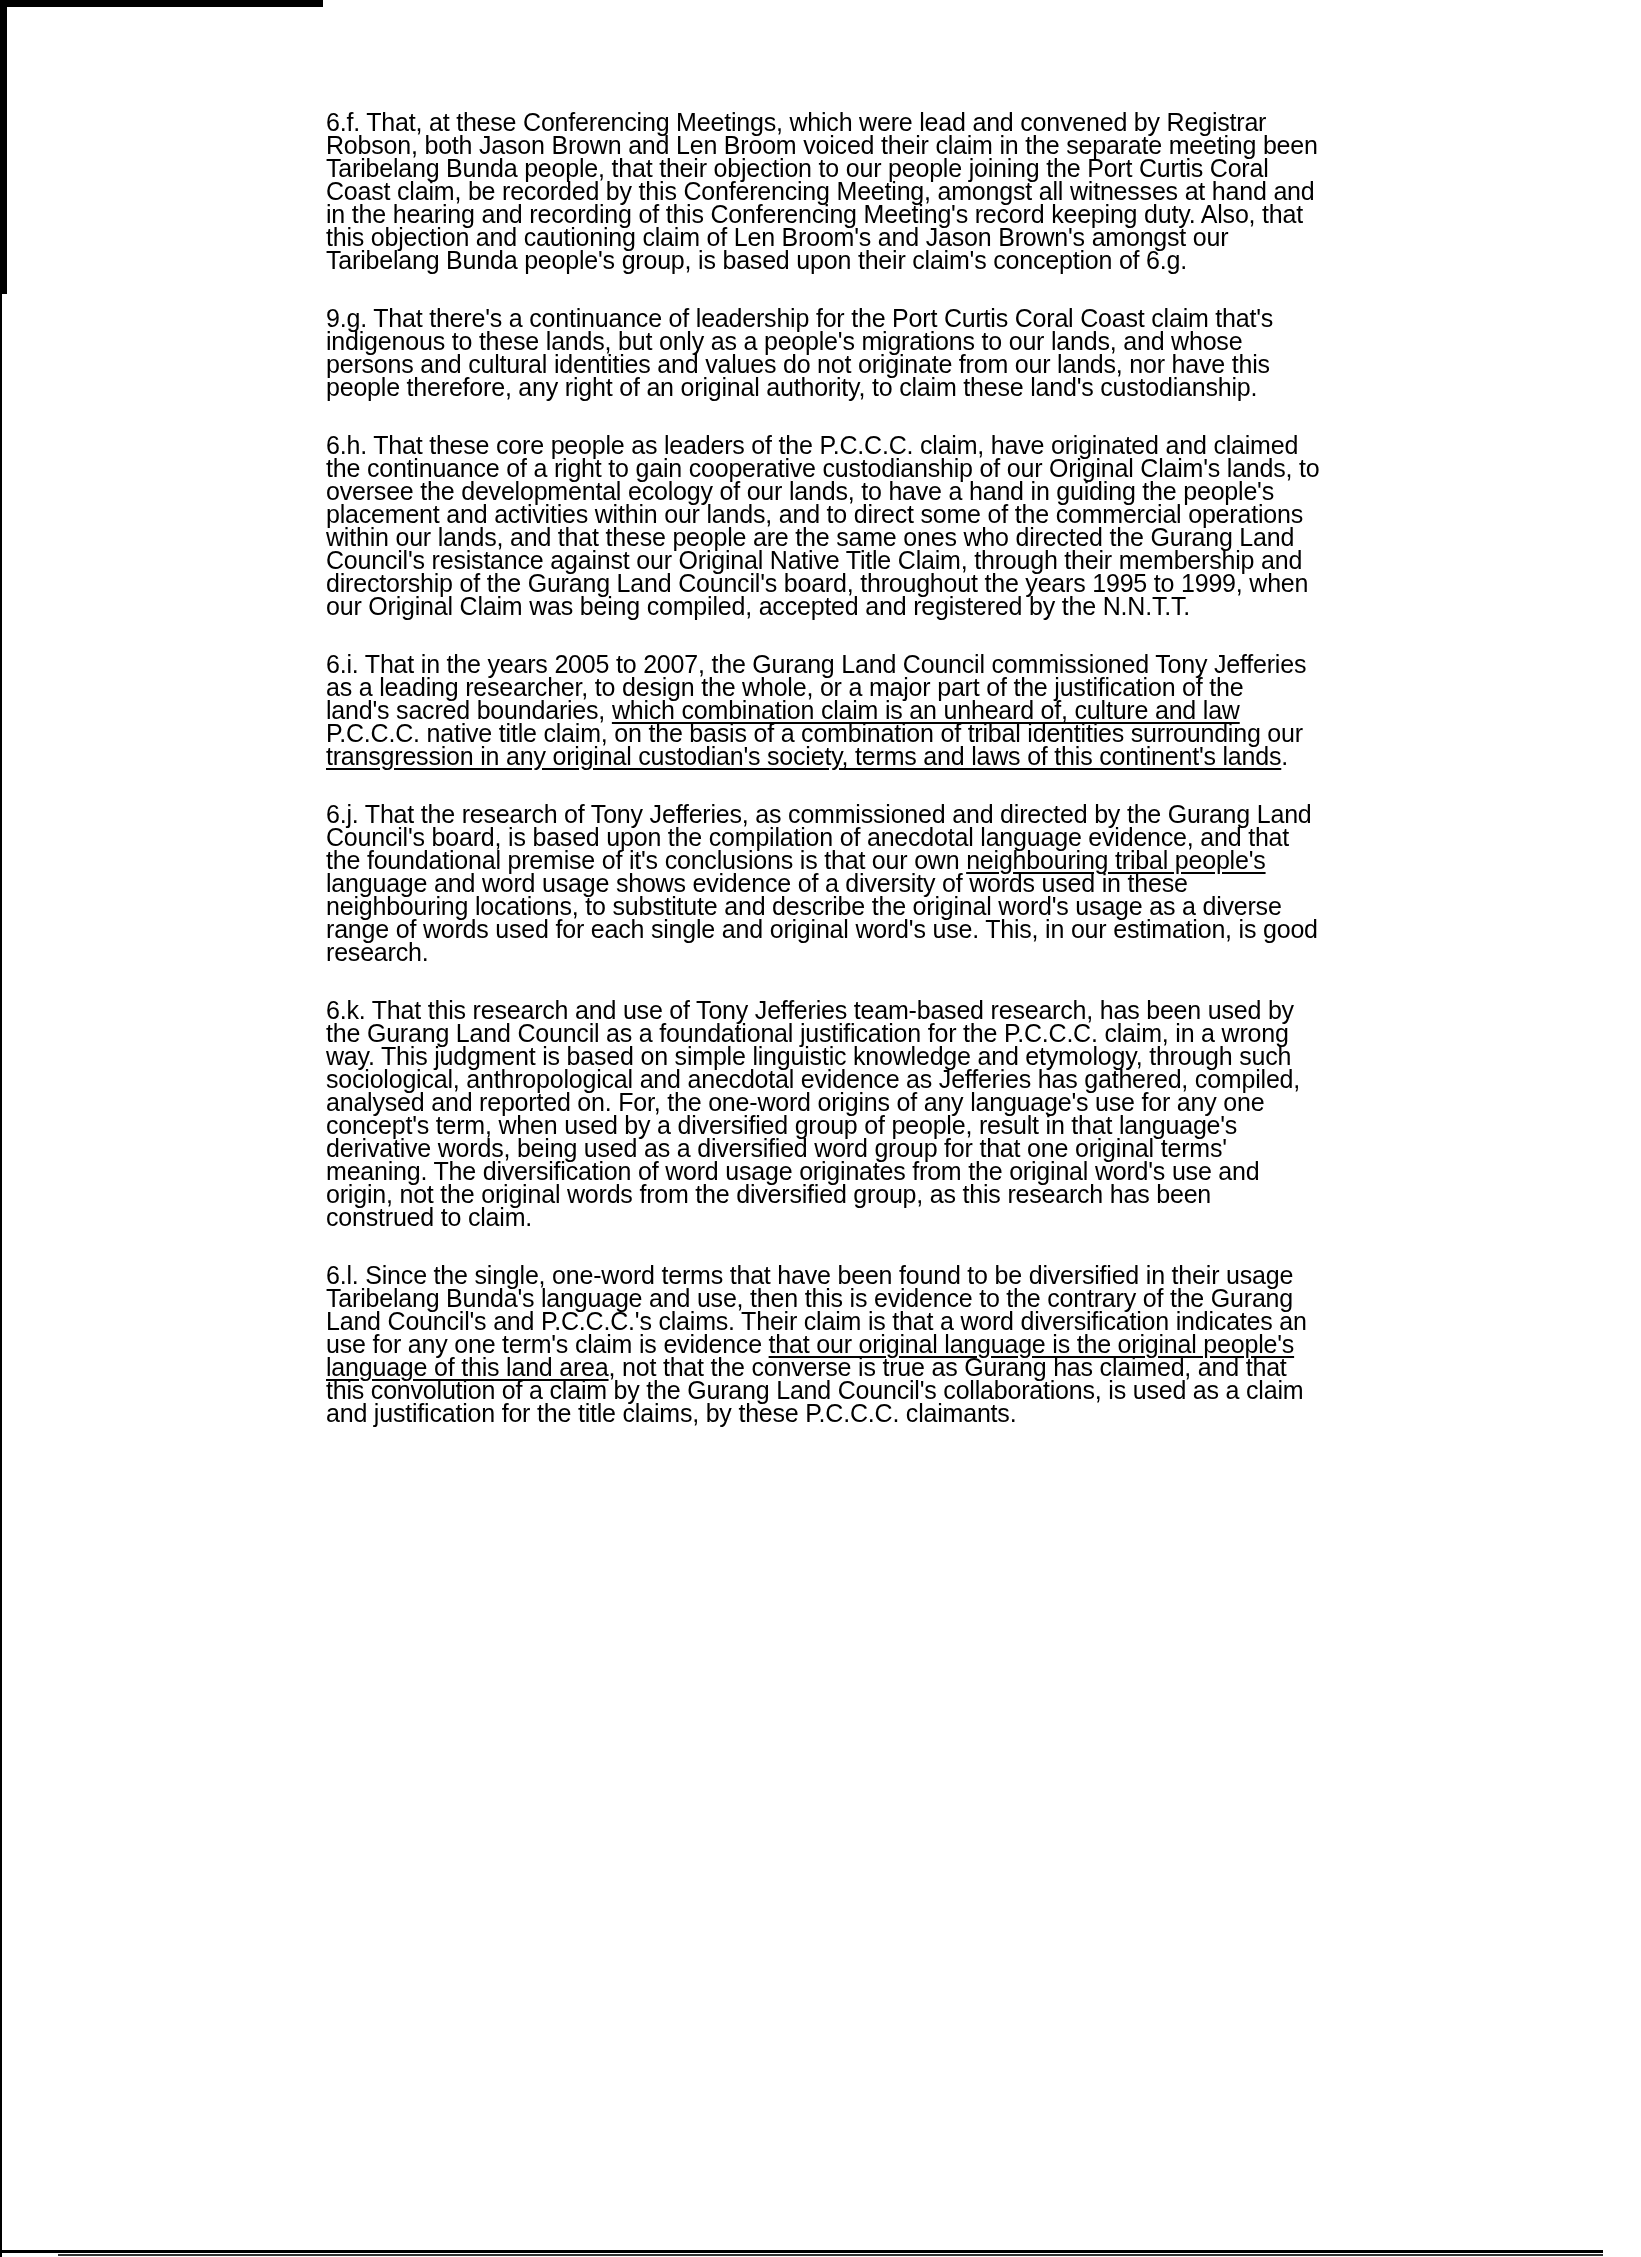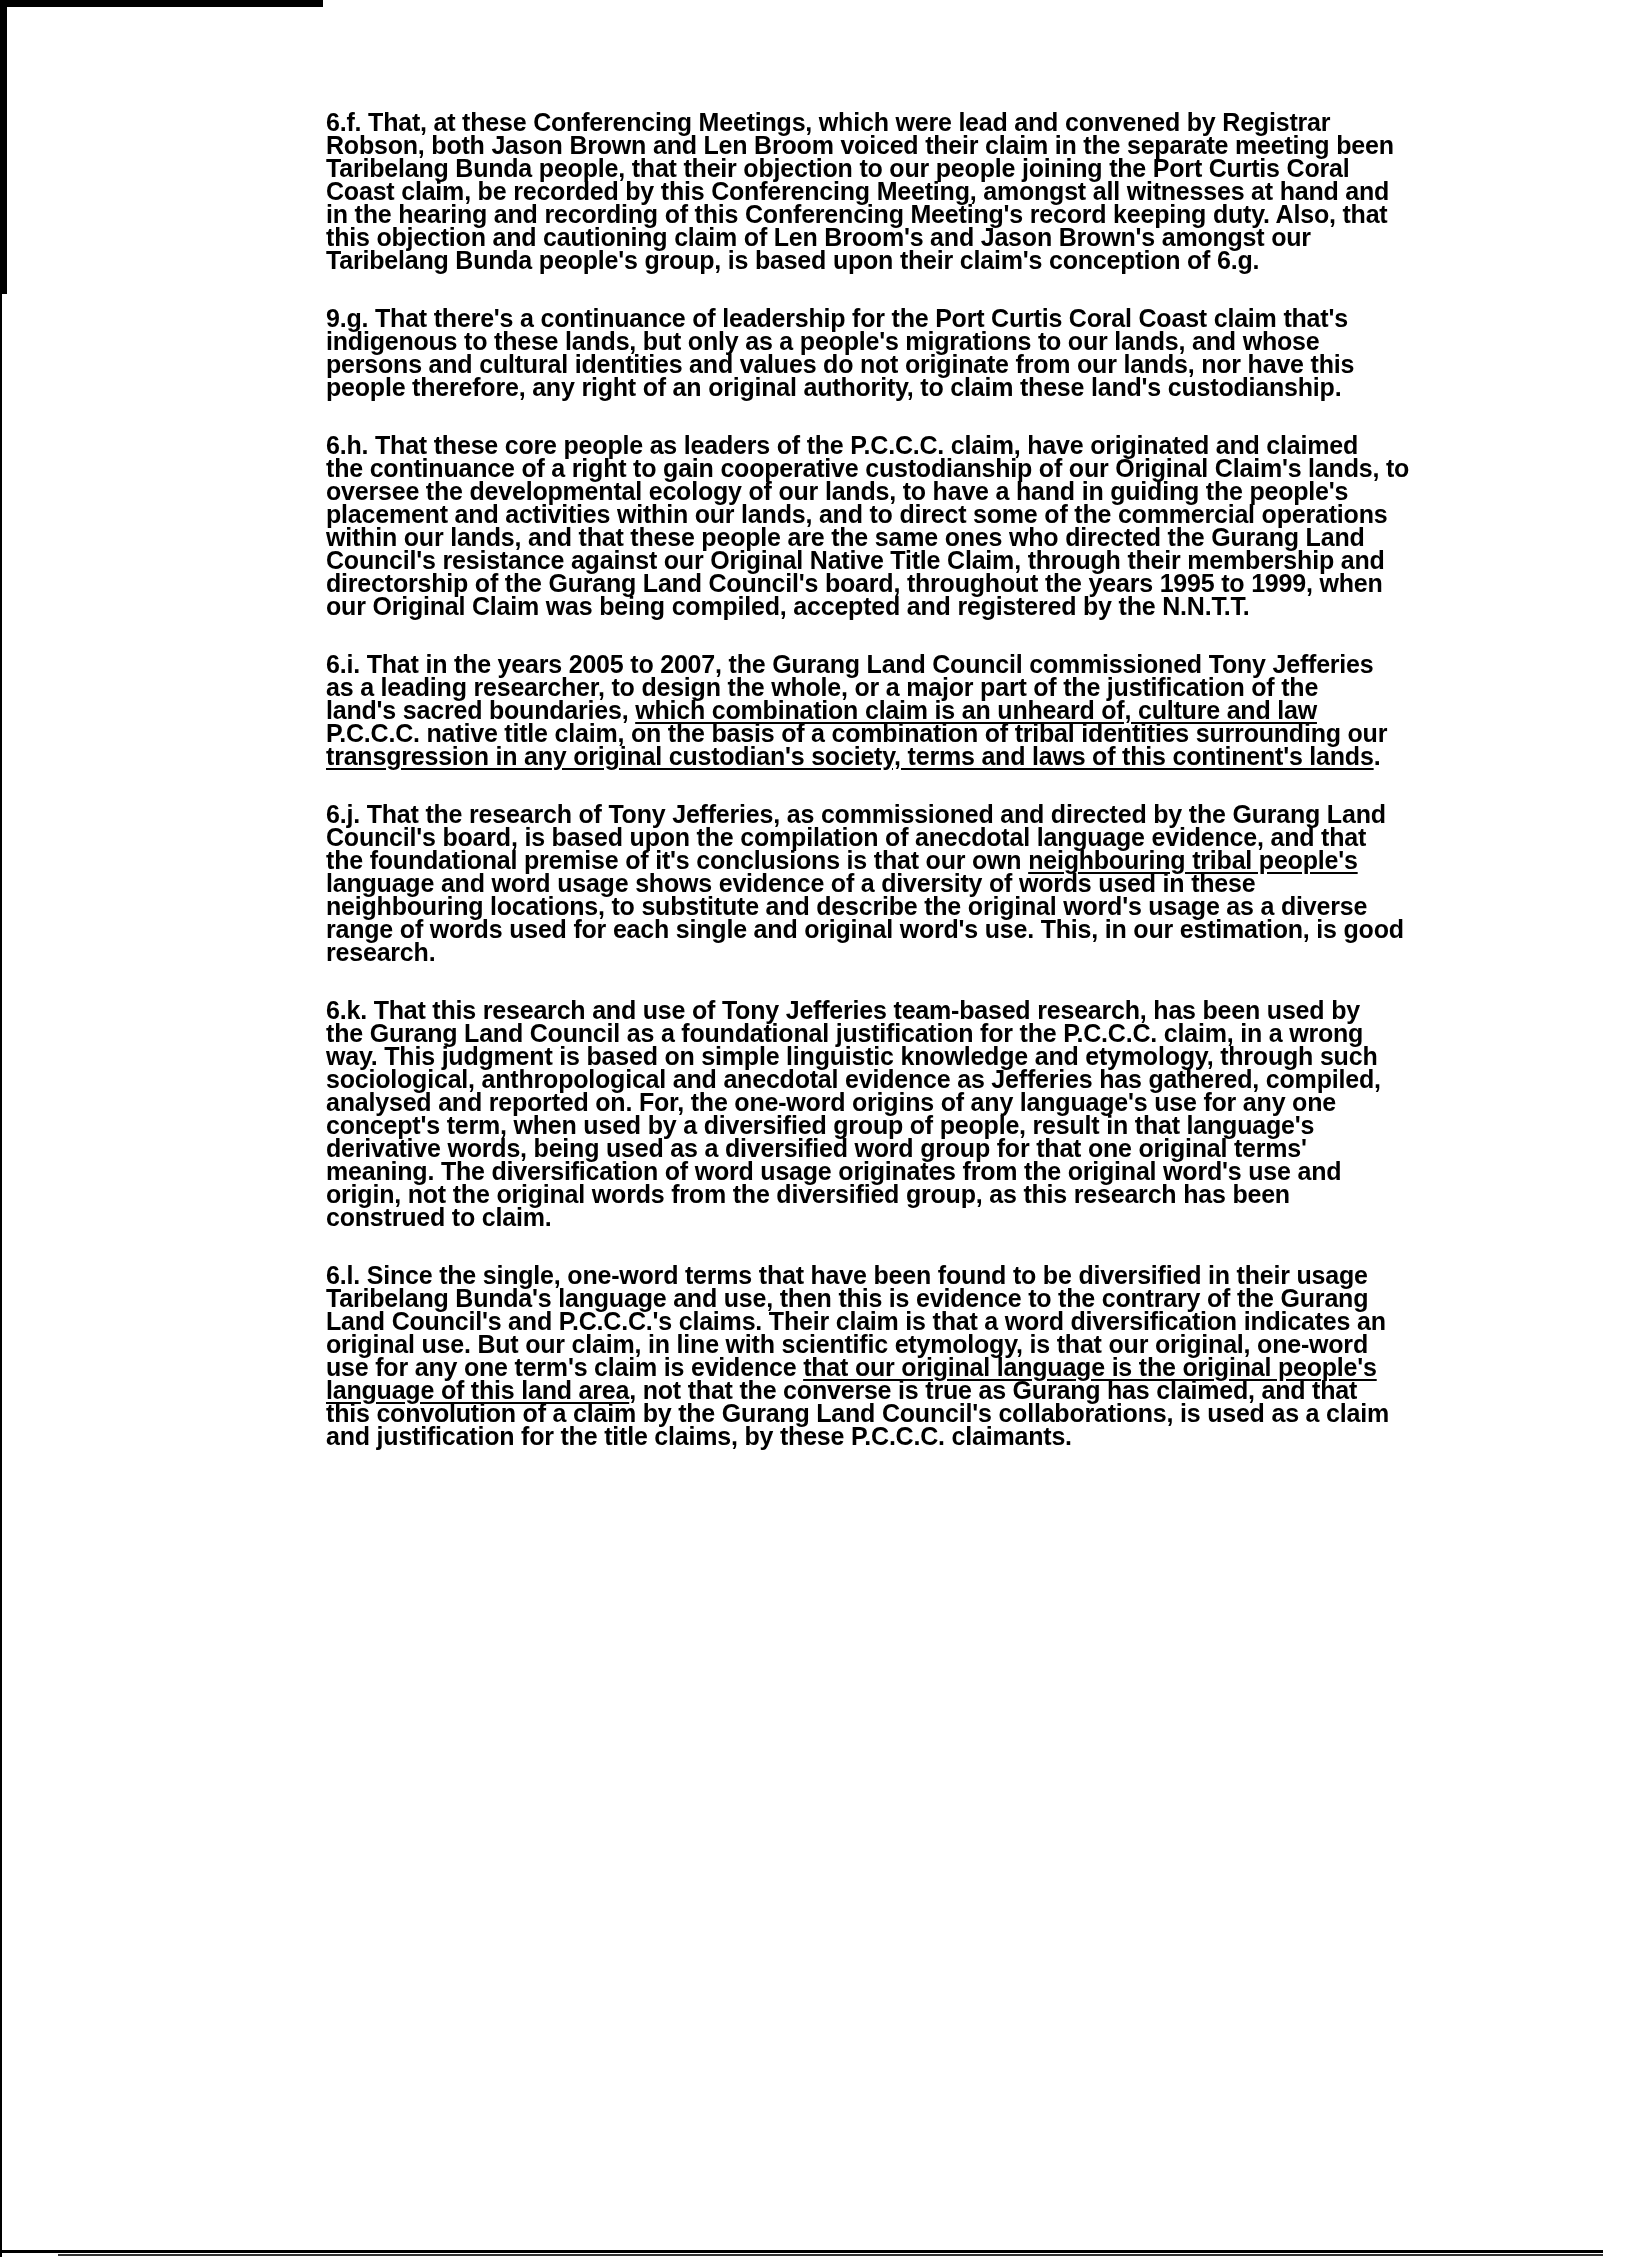--- a/index.html
+++ b/index.html
@@ -43,21 +43,20 @@
       position: absolute;
       left: 58px; top: 2254px;
       width: 1545px; height: 1.9px;
       background: #333;
     }
     .page-body {
       position: absolute;
       left: 326px;
       top: 111px;
       width: 1231px;
-      font-weight: bold;
     }
     .paragraph {
       font-size: 25px;
       line-height: 23px;
       letter-spacing: -0.2px;
       margin: 0 0 35px 0;
       white-space: normal;
     }
     .line {
       display: block;
@@ -128,20 +127,19 @@
       <span class="line"><span>concept's term, when used by a diversified group of people, result in that language's</span></span>
       <span class="line"><span>derivative words, being used as a diversified word group for that one original terms'</span></span>
       <span class="line"><span>meaning. The diversification of word usage originates from the original word's use and</span></span>
       <span class="line"><span>origin, not the original words from the diversified group, as this research has been</span></span>
       <span class="line"><span>construed to claim.</span></span>
     </p>
     <p class="paragraph">
       <span class="line"><span>6.l. Since the single, one-word terms that have been found to be diversified in their usage</span></span>
       <span class="line"><span>Taribelang Bunda's language and use, then this is evidence to the contrary of the Gurang</span></span>
       <span class="line"><span>Land Council's and P.C.C.C.'s claims. Their claim is that a word diversification indicates an</span></span>
-      <span class="line"><span>original use. But our claim, in line with scientific etymology, is that our original, one-word</span></span>
       <span class="line"><span>use for any one term's claim is evidence </span><span class="u">that our original language is the original people's</span></span>
       <span class="line"><span class="u">language of this land area</span><span>, not that the converse is true as Gurang has claimed, and that</span></span>
       <span class="line"><span>this convolution of a claim by the Gurang Land Council's collaborations, is used as a claim</span></span>
       <span class="line"><span>and justification for the title claims, by these P.C.C.C. claimants.</span></span>
     </p>
   </div>
 
 
 </body></html>

